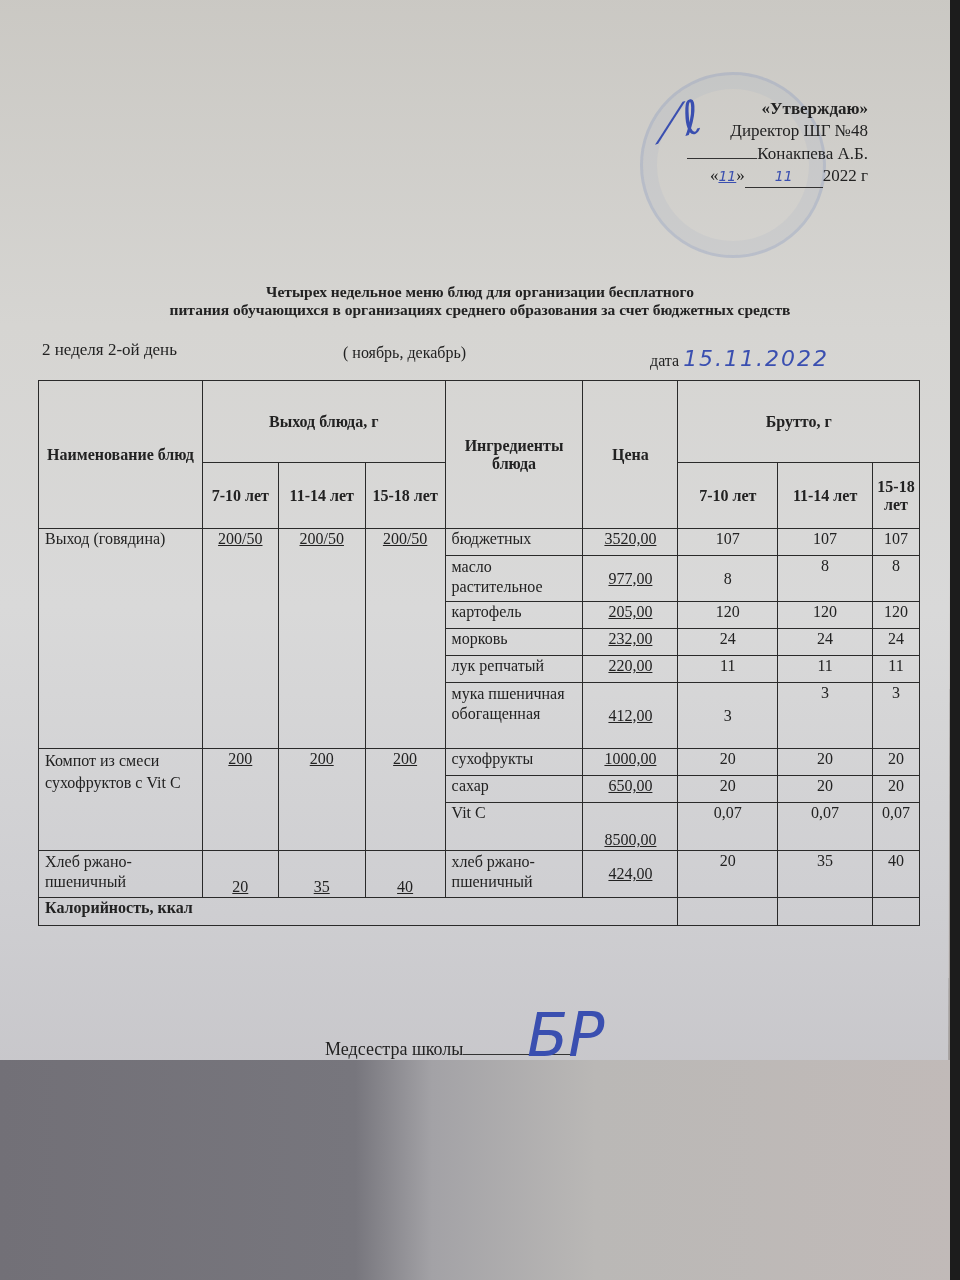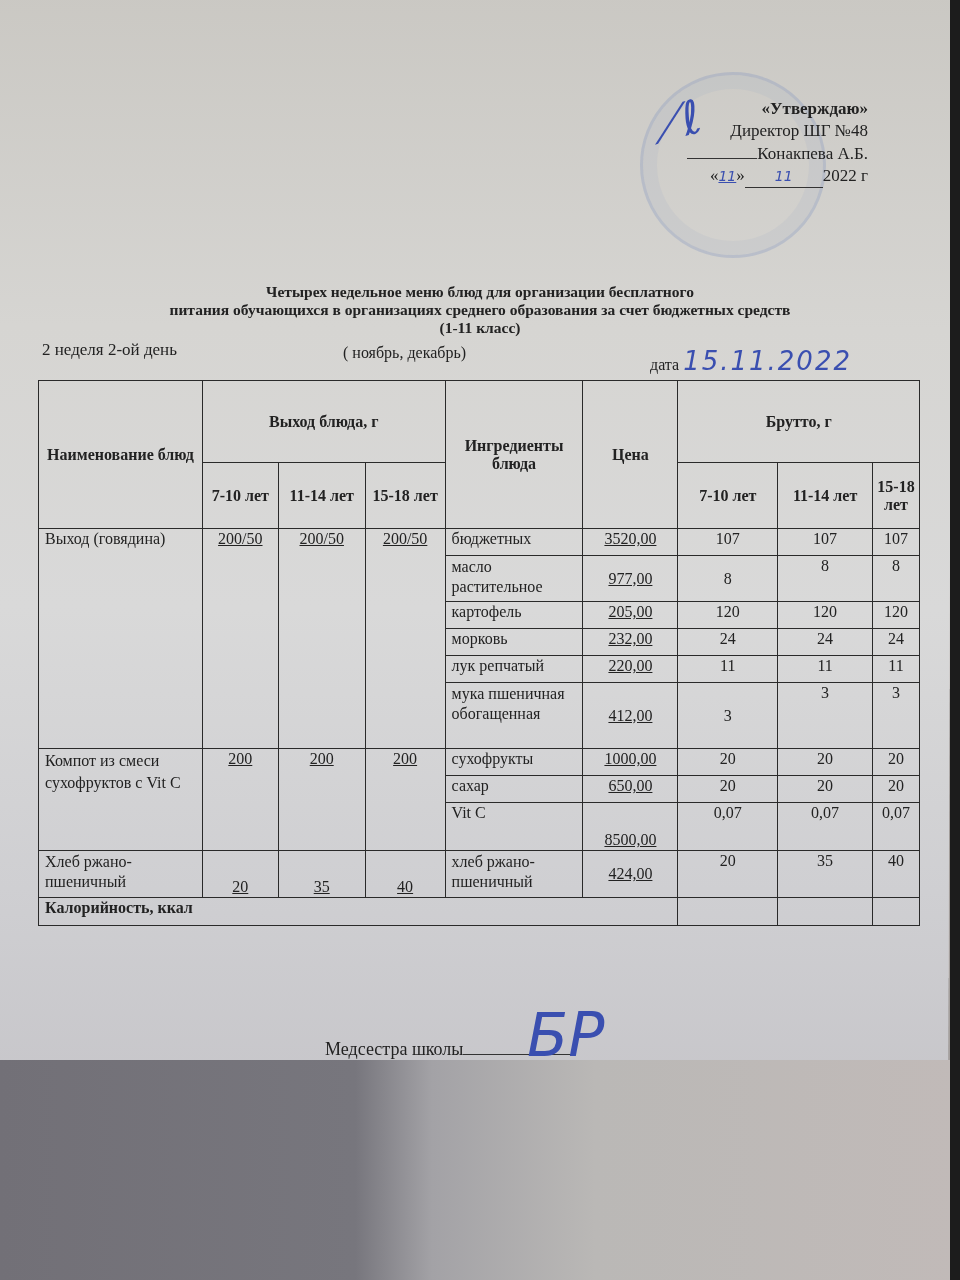--- a/index.html
+++ b/index.html
@@ -79,28 +79,27 @@
   <div>Директор ШГ №48</div>
   <div><span class="line" style="width:70px;"></span><span>Конакпева А.Б.</span></div>
   <div>
     <span>«</span><span class="hand" style="text-decoration:underline; font-size:14px;">11</span><span>»</span><span style="display:inline-block; width:78px; border-bottom:1px solid #333; text-align:center;"><span class="hand" style="font-size:14px;">11</span></span><span>2022 г</span>
   </div>
 </div>
 
 <div class="title">
   <div>Четырех недельное меню блюд для организации бесплатного</div>
   <div>питания обучающихся в организациях среднего образования за счет бюджетных средств</div>
-  <div>(1-11 класс)</div>
 </div>
 
 <div class="meta" style="left:42px;">2 неделя 2-ой день</div>
 <div class="meta" style="left:343px; top:344px; font-size:16px;">( ноябрь, декабрь)</div>
 <div class="meta" style="left:650px; top:346px; font-size:16px;">
   <span>дата</span>
-  <span class="hand" style="font-size:26px; letter-spacing:2px;">15.11.2022</span>
+  <span class="hand" style="font-size:22px; letter-spacing:2px;">15.11.2022</span>
 </div>
 
 <table class="menu">
   <colgroup>
     <col style="width:164px">
       <col style="width:76px">
       <col style="width:87px">
       <col style="width:80px">
     <col style="width:138px">
       <col style="width:95px">

